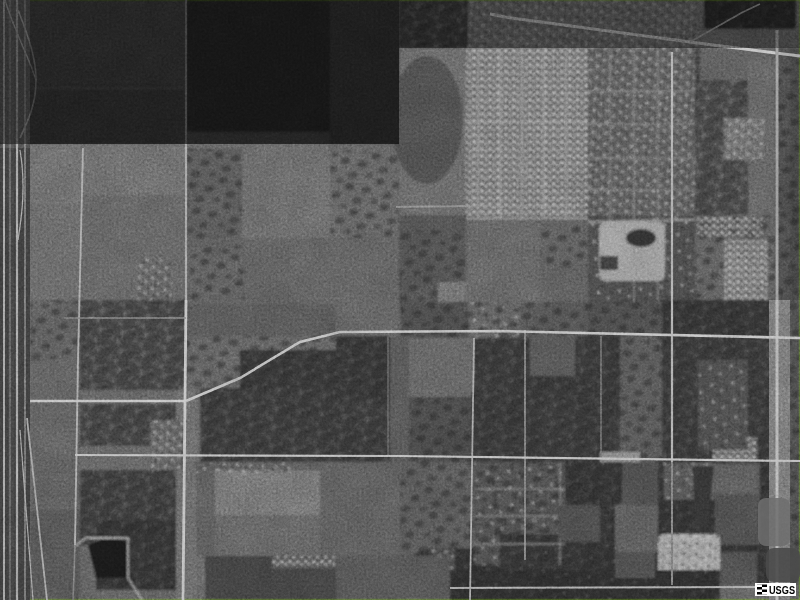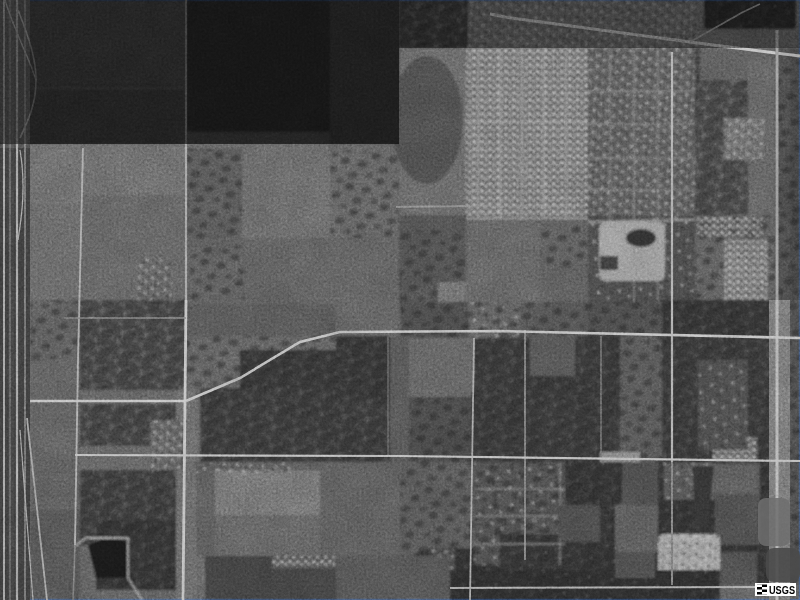--- a/index.html
+++ b/index.html
@@ -1,16 +1,16 @@
 <!DOCTYPE html>
 <html><head>
 <meta charset="utf-8">
 <style>
 html,body{margin:0;padding:0;background:#000;}
-#stage{position:relative;width:800px;height:600px;overflow:hidden;background:#3b82f6;font-family:"Liberation Sans",sans-serif;}
+#stage{position:relative;width:800px;height:600px;overflow:hidden;background:#84cc16;font-family:"Liberation Sans",sans-serif;}
 .grain{mix-blend-mode:overlay;}
 .blotch{mix-blend-mode:multiply;}
 </style>
 </head>
 <body>
 <div id="stage">
 <svg width="800" height="600" viewBox="0 0 800 600" xmlns="http://www.w3.org/2000/svg">
 <defs>
 <filter id="soften" x="-2%" y="-2%" width="104%" height="104%">
           <feGaussianBlur stdDeviation="1.1"></feGaussianBlur>

